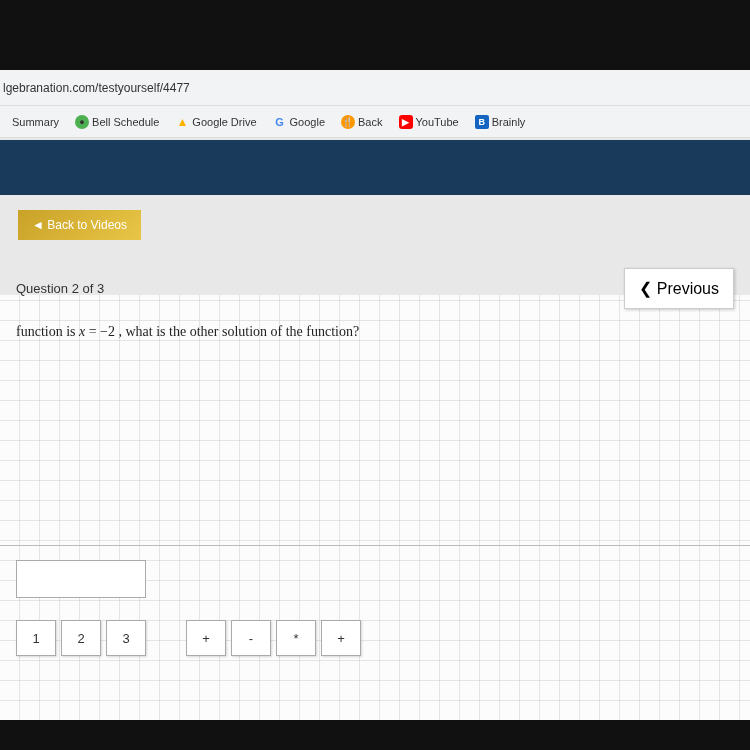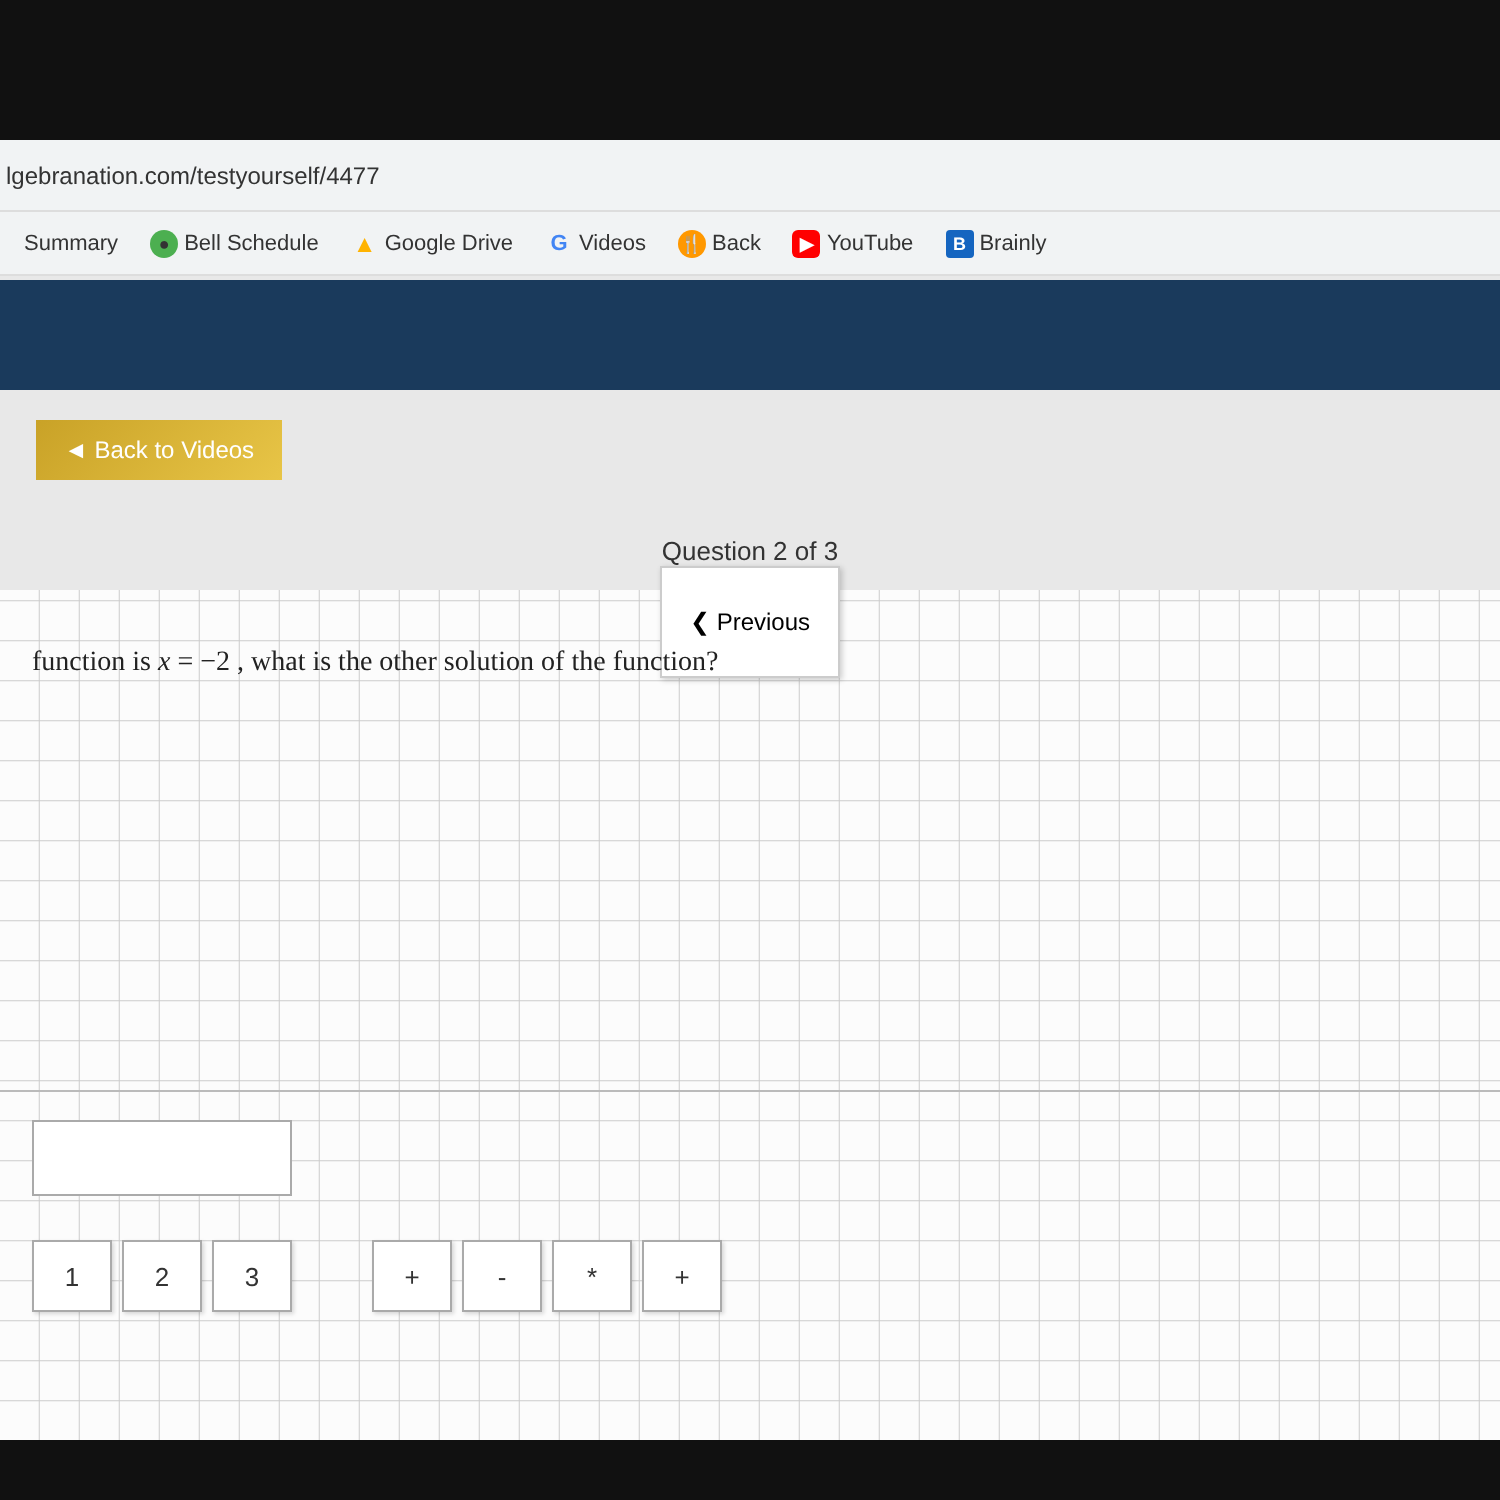--- a/index.html
+++ b/index.html
@@ -142,34 +142,33 @@
       z-index: 6;
       background: transparent;
     }
 
     .question-header {
       display: flex;
       justify-content: space-between;
       align-items: center;
       padding: 0 16px;
       margin-bottom: 12px;
-      flex-direction: column;
     }
 
     .question-number {
       font-size: 13px;
       color: #333;
       font-weight: 500;
     }
 
     .previous-button {
       background: #fff;
       border: 1px solid #ccc;
-      padding: 20px 14px;
-      font-size: 12px;
+      padding: 10px 14px;
+      font-size: 16px;
       cursor: pointer;
       display: flex;
       align-items: center;
       gap: 4px;
       box-shadow: 1px 1px 3px rgba(0,0,0,0.2);
     }
 
     
     .content-box {
       position: absolute;
@@ -274,21 +273,21 @@
       <div class="bookmark-item">
         <span class="bookmark-icon icon-circle">●</span>
         <span>Bell Schedule</span>
       </div>
       <div class="bookmark-item">
         <span class="bookmark-icon icon-drive" style="color:#FFB300; font-size:12px;">▲</span>
         <span>Google Drive</span>
       </div>
       <div class="bookmark-item">
         <span class="bookmark-icon" style="color:#4285F4; font-size:11px; font-weight:bold;">G</span>
-        <span>Videos</span>
+        <span>Google</span>
       </div>
       <div class="bookmark-item">
         <span class="bookmark-icon icon-lunch" style="font-size:9px; border-radius:50%; width:14px; height:14px;">🍴</span>
         <span>Back</span>
       </div>
       <div class="bookmark-item">
         <span class="bookmark-icon icon-youtube" style="font-size:9px; color:white; background:#FF0000; border-radius:3px; padding:1px 3px;">▶</span>
         <span>YouTube</span>
       </div>
       <div class="bookmark-item">

